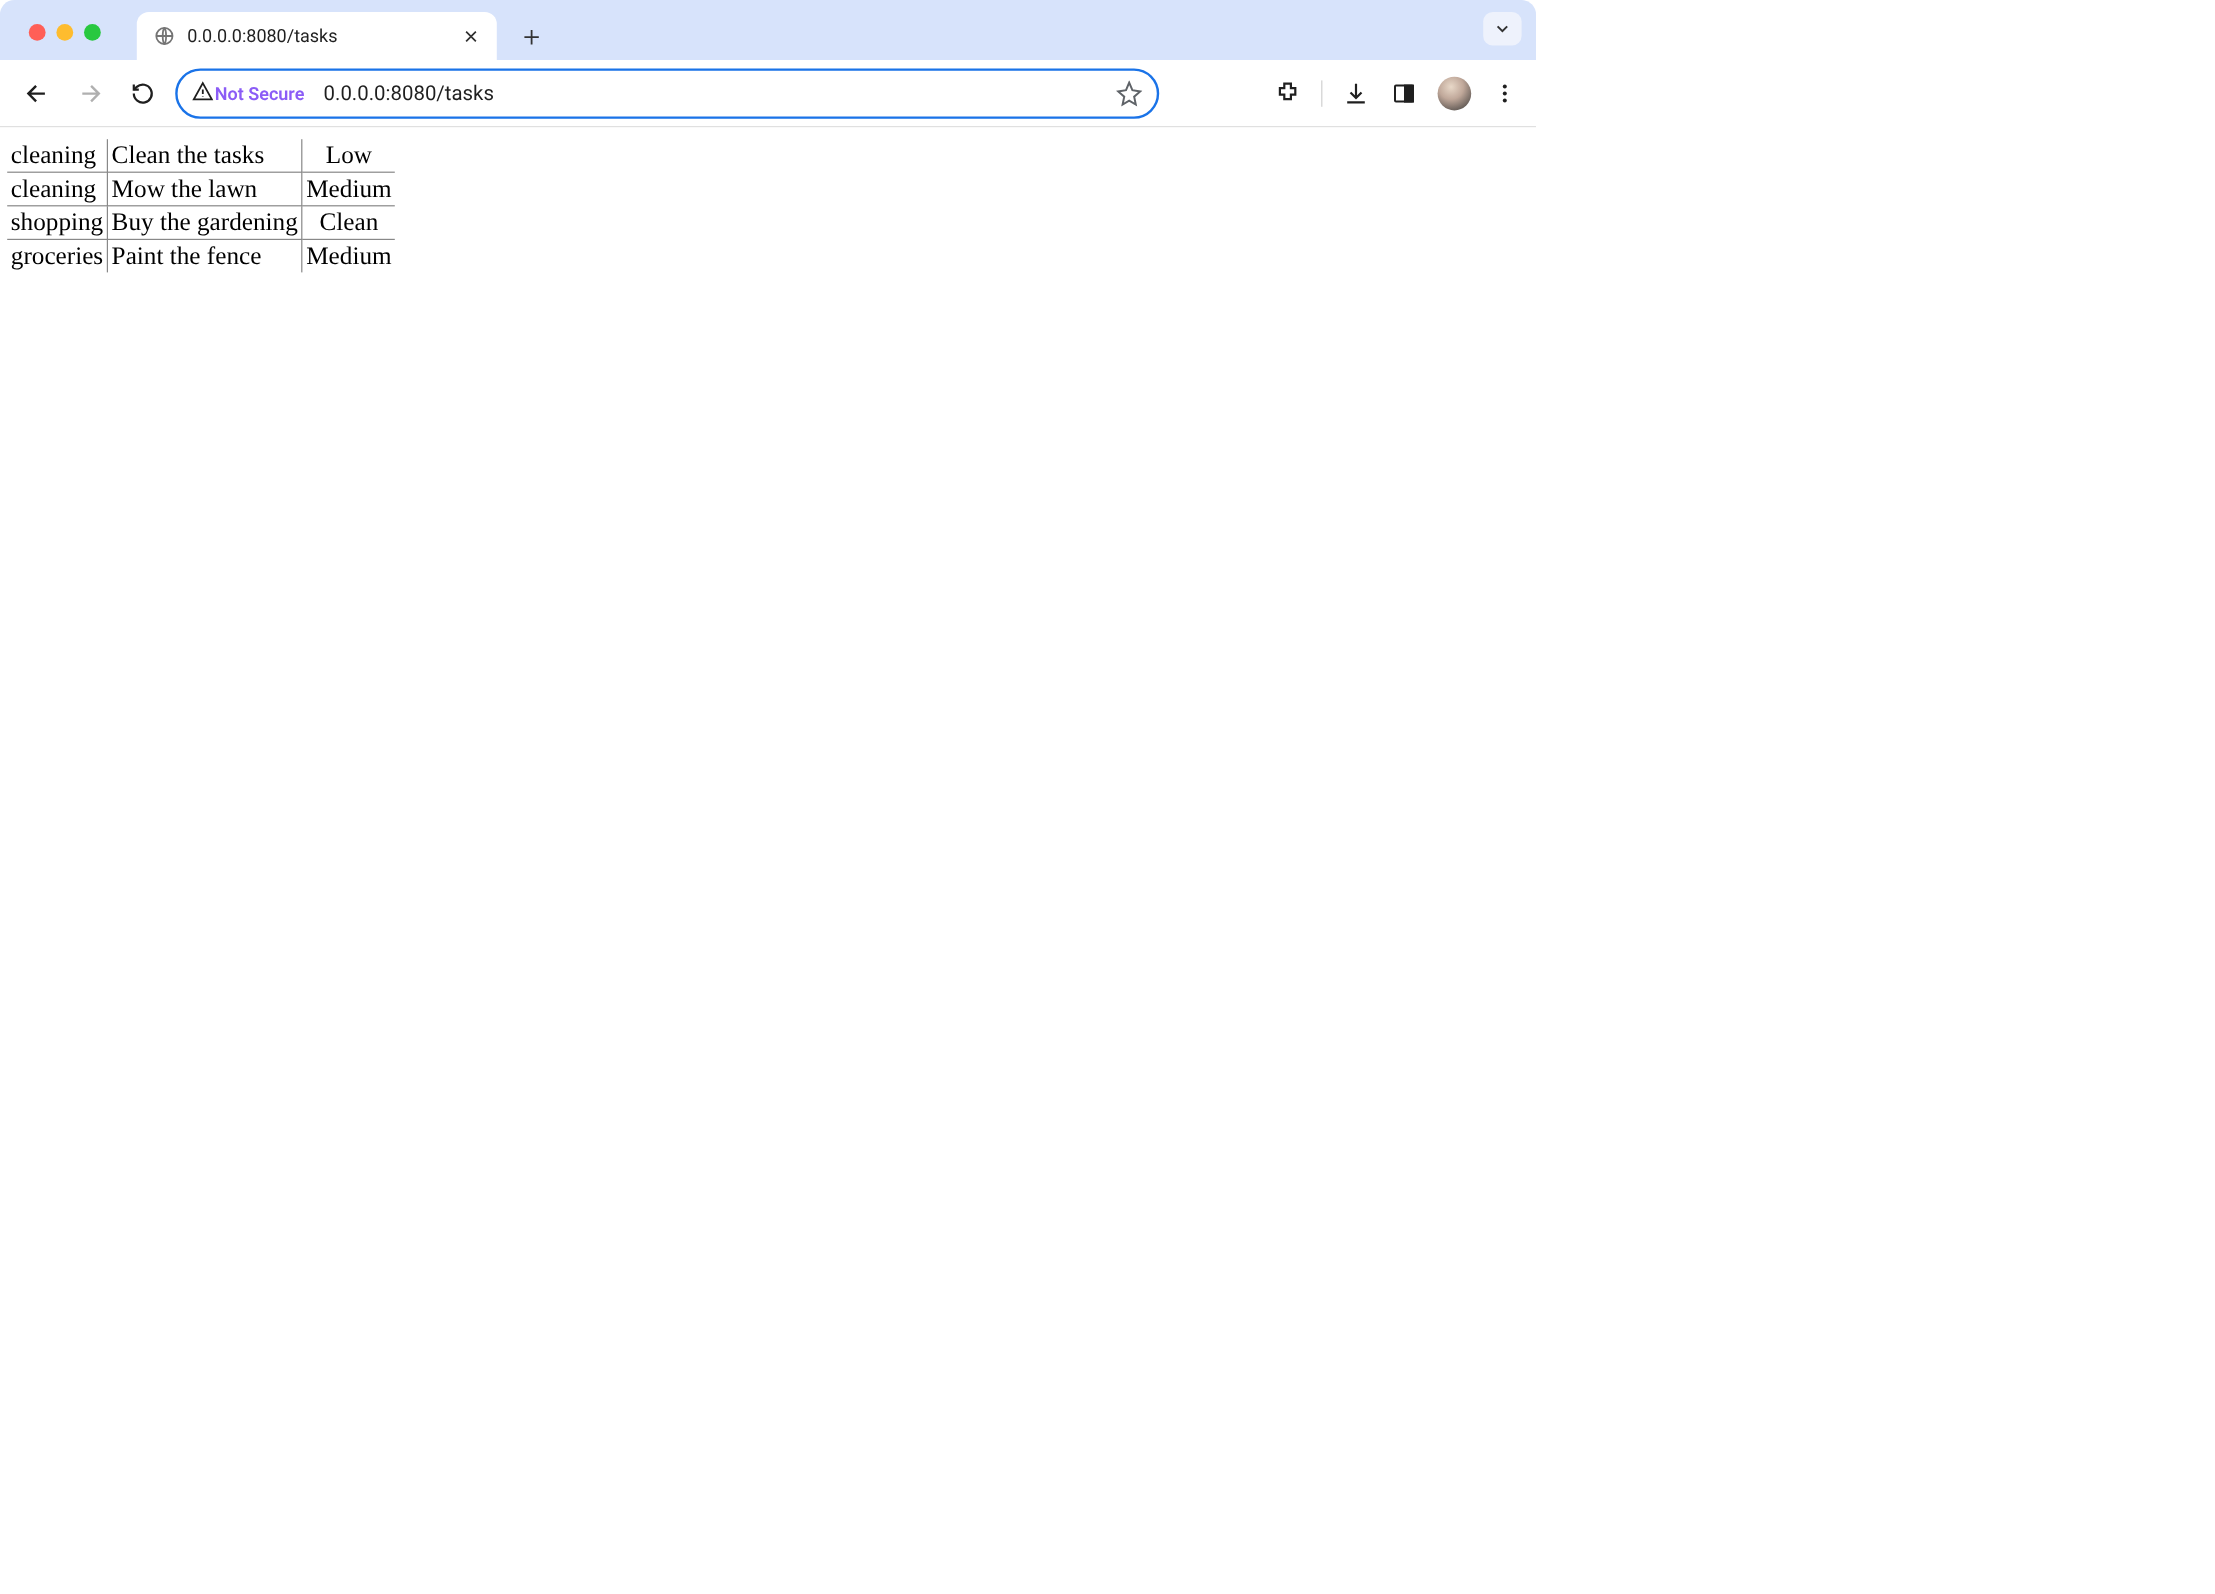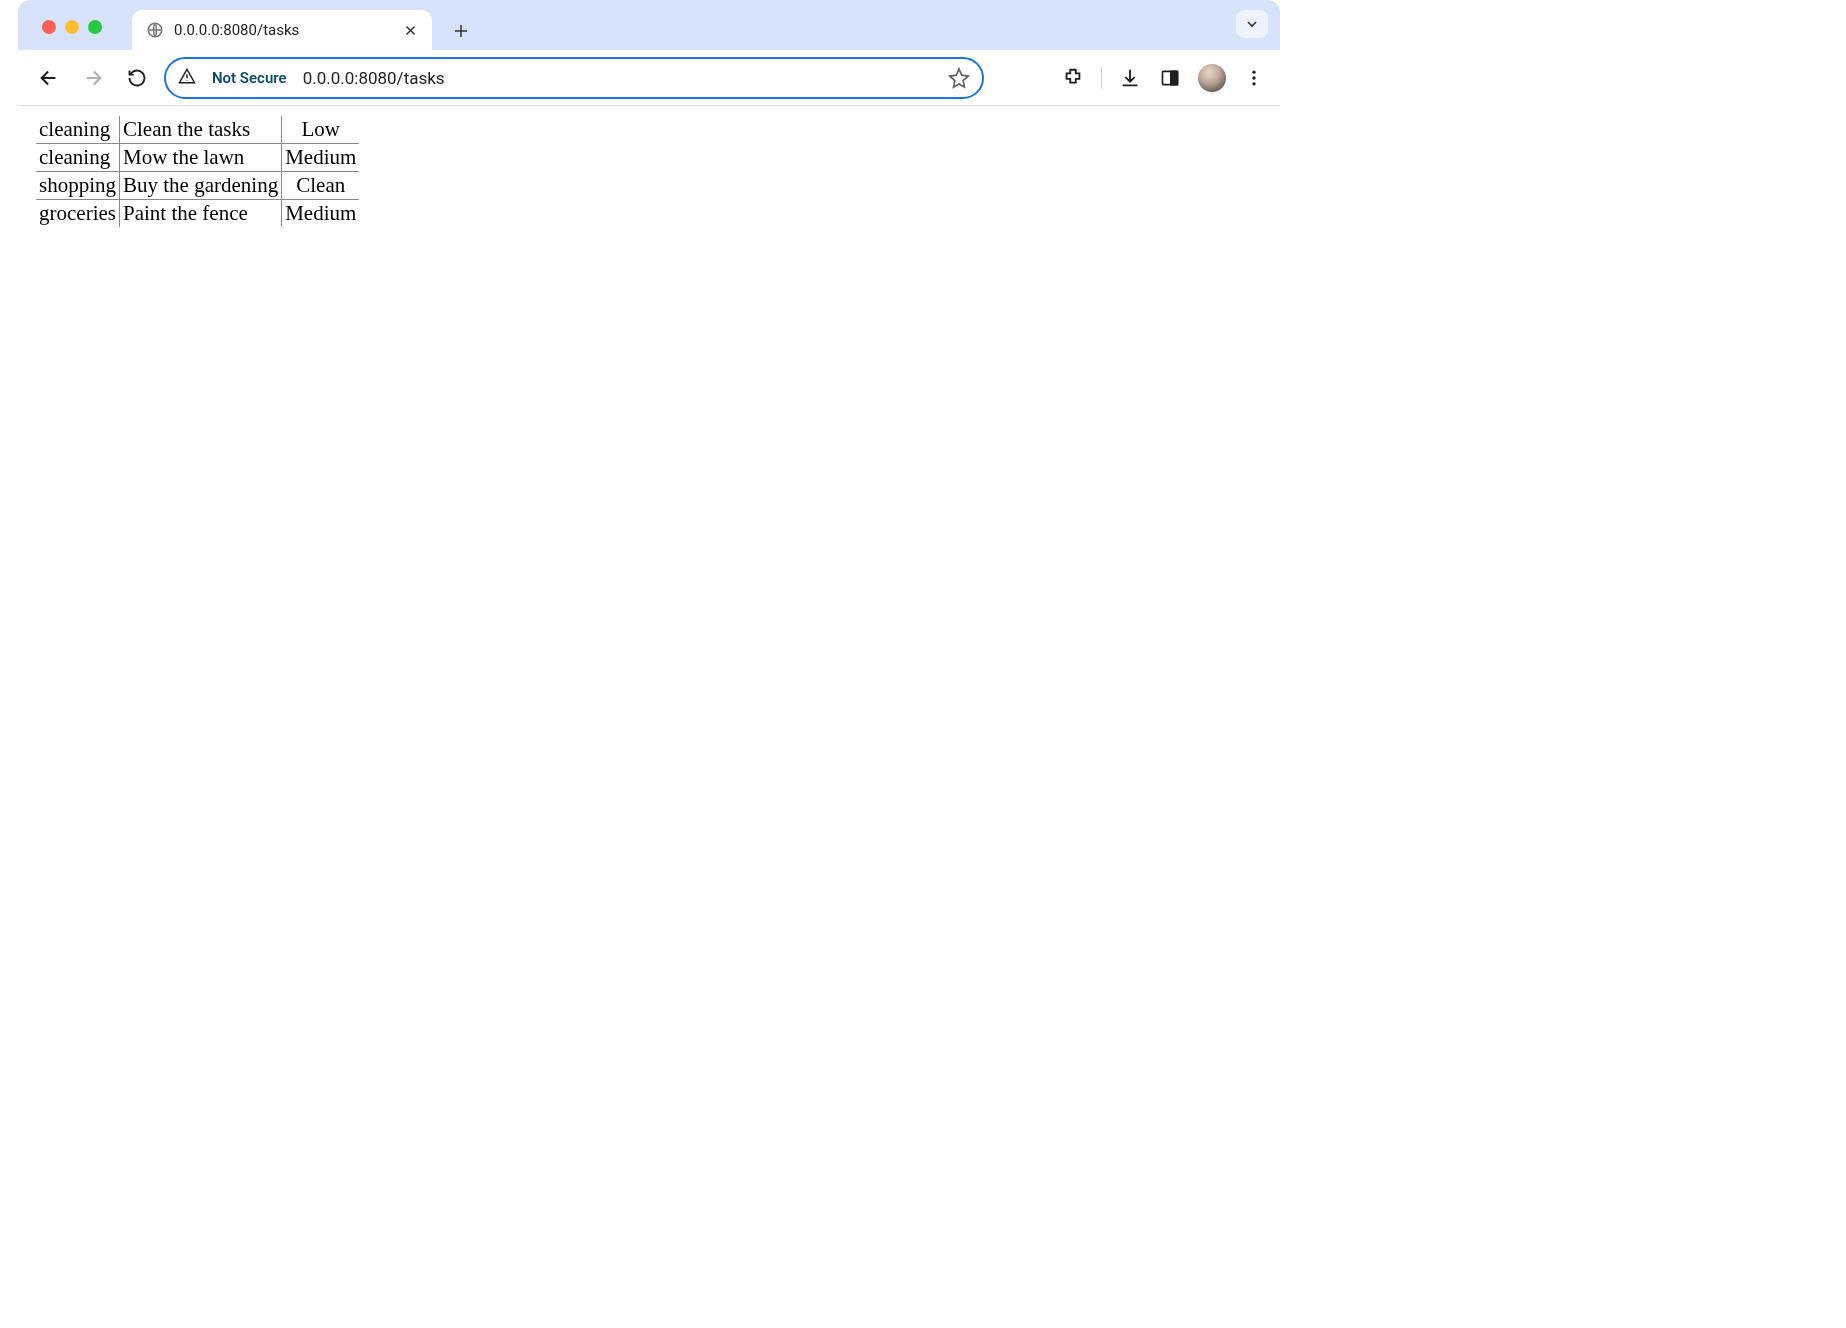--- a/index.html
+++ b/index.html
@@ -7,21 +7,20 @@
       font-family: -apple-system, BlinkMacSystemFont, "Segoe UI", Roboto, sans-serif;
       background: #fff;
       width: 1280px;
       height: 920px;
       overflow: hidden;
     }
     .browser-window {
       background: #fff;
       border-radius: 12px;
       overflow: hidden;
-      margin-left: 18px;
     }
     .tab-strip {
       background: #d7e3fb;
       height: 50px;
       display: flex;
       align-items: flex-end;
       padding: 0 12px;
       position: relative;
     }
     .traffic-lights {
@@ -109,24 +108,24 @@
       border-radius: 22px;
       display: flex;
       align-items: center;
       padding: 0 12px;
       gap: 10px;
       max-width: 820px;
     }
     .not-secure {
       display: flex;
       align-items: center;
-      gap: 16px;
+      gap: 1px;
       font-size: 15px;
       font-weight: 600;
-      color: #0c4a6e;
+      color: #8b5cf6;
     }
     .url-text {
       font-size: 17px;
       color: #1f1f1f;
       flex: 1;
       padding-left: 6px;
     }
     .star-btn {
       width: 22px; height: 22px;
       color: #5f6368;
@@ -149,21 +148,21 @@
       width: 1px; height: 22px;
       background: #d0d0d0;
     }
     .avatar {
       width: 28px; height: 28px;
       border-radius: 50%;
       background: radial-gradient(circle at 40% 30%, #e8d8c8 0%, #c0a89a 40%, #333 100%);
       cursor: pointer;
     }
     .content {
-      padding: 10px 18px;
+      padding: 10px 6px;
       font-family: "Times New Roman", Times, serif;
     }
     table {
       border-collapse: collapse;
       font-size: 21px;
     }
     td {
       border: 1px solid #888;
       border-left: none;
       padding: 1px 3px;

